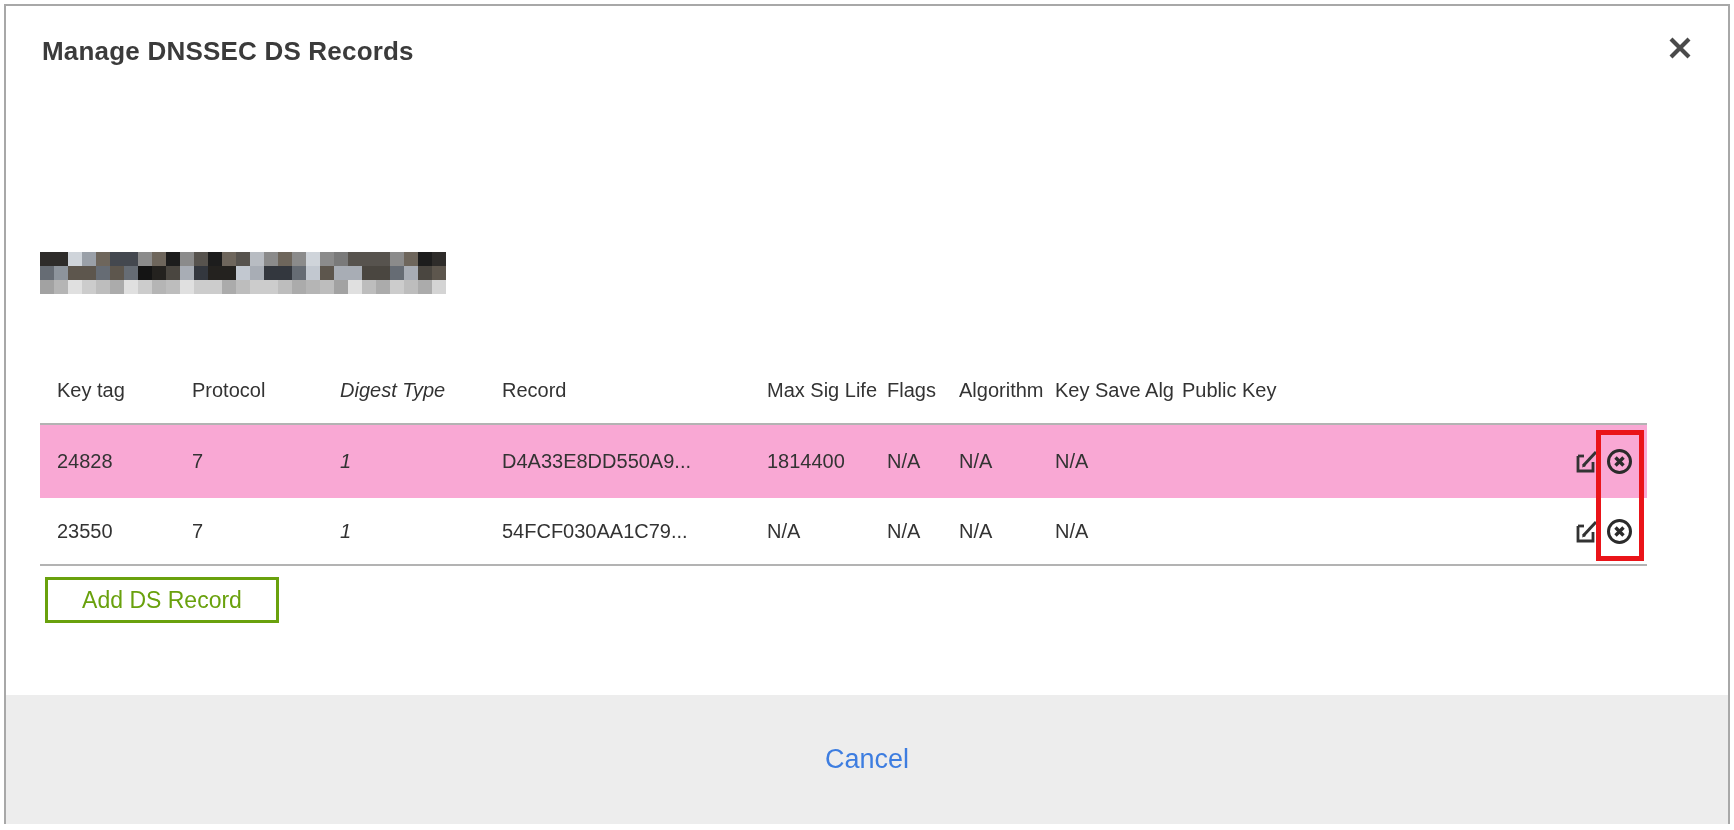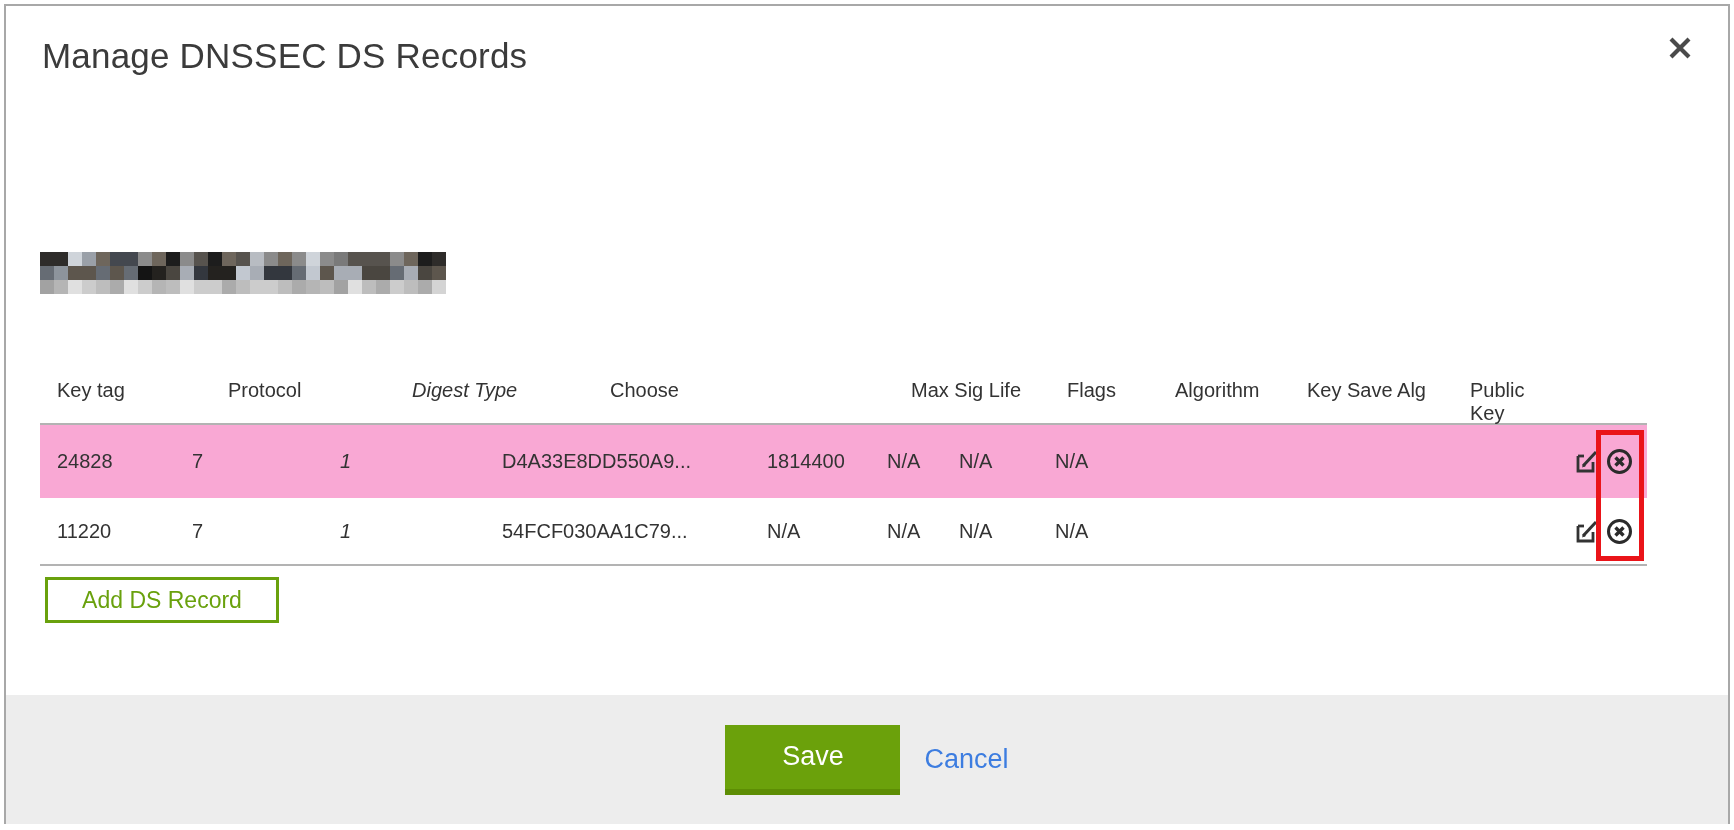--- a/index.html
+++ b/index.html
@@ -3,39 +3,39 @@
 <meta charset="utf-8">
 <style>
   * { margin:0; padding:0; box-sizing:border-box; }
   html,body { width:1734px; height:830px; background:#ffffff; font-family:"Liberation Sans","DejaVu Sans",sans-serif; }
   .window {
     position:absolute; left:4px; top:4px; width:1726px; height:820px;
     background:#ffffff; border:2px solid #a8a8a8;
   }
   .dialog-title {
     position:absolute; left:36px; top:30px;
-    font-size:35px; font-weight:400; color:#3b3b3b; letter-spacing:0.2px;
+    font-size:26px; font-weight:700; color:#3b3b3b; letter-spacing:0.2px;
   }
   .close-btn {
     position:absolute; left:1656px; top:24px; width:36px; height:36px;
     display:flex; align-items:center; justify-content:center; cursor:pointer;
   }
   
   .pixel-band {
     position:absolute; left:34px; top:246px; width:406px; height:42px;
     line-height:0; font-size:0;
   }
   .pixel-band .px { display:inline-block; width:14px; height:14px; }
   .instruction {
     position:absolute; left:36px; top:316px;
     font-size:24px; color:#333333;
   }
   
   .ds-table { position:absolute; left:34px; top:368px; width:1607px; font-size:20px; color:#333; }
-  .thead { display:flex; height:49px; align-items:flex-start; padding-top:5px;gap:36px; }
+  .thead { display:flex; height:49px; align-items:flex-start; padding-top:5px; }
   .trow  { display:flex; align-items:center; }
   .row-0 { height:75px; background:#f9a8d4; border-top:2px solid #b3b3b3; }
   .row-1 { height:68px; background:#ffffff; border-bottom:2px solid #b3b3b3; }
   .c { flex:0 0 auto; }
   .c0 { width:152px; padding-left:17px; }
   .c1 { width:148px; }
   .c2 { width:162px;font-style:italic; }
   .c3 { width:265px; }
   .c4 { width:120px; }
   .c5 { width:72px; }
@@ -81,21 +81,21 @@
   </div>
 
   <div class="pixel-band" id="pixel-band"><span class="px" style="background: rgb(46, 44, 42);"></span><span class="px" style="background: rgb(46, 44, 42);"></span><span class="px" style="background: rgb(207, 212, 218);"></span><span class="px" style="background: rgb(154, 160, 168);"></span><span class="px" style="background: rgb(110, 102, 92);"></span><span class="px" style="background: rgb(68, 72, 79);"></span><span class="px" style="background: rgb(68, 72, 79);"></span><span class="px" style="background: rgb(139, 139, 139);"></span><span class="px" style="background: rgb(110, 102, 92);"></span><span class="px" style="background: rgb(29, 29, 29);"></span><span class="px" style="background: rgb(139, 139, 139);"></span><span class="px" style="background: rgb(87, 83, 78);"></span><span class="px" style="background: rgb(29, 29, 29);"></span><span class="px" style="background: rgb(110, 102, 92);"></span><span class="px" style="background: rgb(87, 83, 78);"></span><span class="px" style="background: rgb(184, 188, 194);"></span><span class="px" style="background: rgb(139, 139, 139);"></span><span class="px" style="background: rgb(110, 102, 92);"></span><span class="px" style="background: rgb(139, 139, 139);"></span><span class="px" style="background: rgb(207, 212, 218);"></span><span class="px" style="background: rgb(139, 139, 139);"></span><span class="px" style="background: rgb(122, 122, 122);"></span><span class="px" style="background: rgb(87, 83, 78);"></span><span class="px" style="background: rgb(87, 83, 78);"></span><span class="px" style="background: rgb(87, 83, 78);"></span><span class="px" style="background: rgb(139, 139, 139);"></span><span class="px" style="background: rgb(110, 102, 92);"></span><span class="px" style="background: rgb(29, 29, 29);"></span><span class="px" style="background: rgb(46, 44, 42);"></span><span class="px" style="background: rgb(102, 108, 116);"></span><span class="px" style="background: rgb(141, 148, 156);"></span><span class="px" style="background: rgb(93, 86, 77);"></span><span class="px" style="background: rgb(93, 86, 77);"></span><span class="px" style="background: rgb(102, 108, 116);"></span><span class="px" style="background: rgb(93, 86, 77);"></span><span class="px" style="background: rgb(102, 108, 116);"></span><span class="px" style="background: rgb(20, 20, 20);"></span><span class="px" style="background: rgb(36, 34, 31);"></span><span class="px" style="background: rgb(74, 70, 64);"></span><span class="px" style="background: rgb(168, 173, 181);"></span><span class="px" style="background: rgb(51, 55, 62);"></span><span class="px" style="background: rgb(36, 34, 31);"></span><span class="px" style="background: rgb(36, 34, 31);"></span><span class="px" style="background: rgb(194, 200, 208);"></span><span class="px" style="background: rgb(168, 173, 181);"></span><span class="px" style="background: rgb(51, 55, 62);"></span><span class="px" style="background: rgb(51, 55, 62);"></span><span class="px" style="background: rgb(102, 108, 116);"></span><span class="px" style="background: rgb(194, 200, 208);"></span><span class="px" style="background: rgb(93, 86, 77);"></span><span class="px" style="background: rgb(168, 173, 181);"></span><span class="px" style="background: rgb(168, 173, 181);"></span><span class="px" style="background: rgb(74, 70, 64);"></span><span class="px" style="background: rgb(74, 70, 64);"></span><span class="px" style="background: rgb(102, 108, 116);"></span><span class="px" style="background: rgb(168, 173, 181);"></span><span class="px" style="background: rgb(74, 70, 64);"></span><span class="px" style="background: rgb(93, 86, 77);"></span><span class="px" style="background: rgb(162, 162, 162);"></span><span class="px" style="background: rgb(181, 181, 181);"></span><span class="px" style="background: rgb(224, 224, 224);"></span><span class="px" style="background: rgb(204, 204, 204);"></span><span class="px" style="background: rgb(189, 189, 189);"></span><span class="px" style="background: rgb(171, 171, 171);"></span><span class="px" style="background: rgb(224, 224, 224);"></span><span class="px" style="background: rgb(204, 204, 204);"></span><span class="px" style="background: rgb(181, 181, 181);"></span><span class="px" style="background: rgb(189, 189, 189);"></span><span class="px" style="background: rgb(224, 224, 224);"></span><span class="px" style="background: rgb(204, 204, 204);"></span><span class="px" style="background: rgb(204, 204, 204);"></span><span class="px" style="background: rgb(171, 171, 171);"></span><span class="px" style="background: rgb(189, 189, 189);"></span><span class="px" style="background: rgb(204, 204, 204);"></span><span class="px" style="background: rgb(204, 204, 204);"></span><span class="px" style="background: rgb(189, 189, 189);"></span><span class="px" style="background: rgb(171, 171, 171);"></span><span class="px" style="background: rgb(181, 181, 181);"></span><span class="px" style="background: rgb(189, 189, 189);"></span><span class="px" style="background: rgb(162, 162, 162);"></span><span class="px" style="background: rgb(224, 224, 224);"></span><span class="px" style="background: rgb(189, 189, 189);"></span><span class="px" style="background: rgb(171, 171, 171);"></span><span class="px" style="background: rgb(204, 204, 204);"></span><span class="px" style="background: rgb(189, 189, 189);"></span><span class="px" style="background: rgb(171, 171, 171);"></span><span class="px" style="background: rgb(212, 212, 212);"></span></div>
 
 
   <div class="ds-table">
     <div class="thead">
       <div class="c c0">Key tag</div>
       <div class="c c1">Protocol</div>
       <div class="c c2">Digest Type</div>
-      <div class="c c3">Choose</div>
+      <div class="c c3">Record</div>
       <div class="c c4">Max Sig Life</div>
       <div class="c c5">Flags</div>
       <div class="c c6">Algorithm</div>
       <div class="c c7">Key Save Alg</div>
       <div class="c c8">Public Key</div>
       <div class="c c9"></div>
     </div>
 
     <div class="trow row-0">
       <div class="c c0">24828</div>
@@ -119,21 +119,21 @@
         <span class="icon-btn">
           <svg width="27" height="27" viewBox="0 0 27 27">
             <circle cx="13.5" cy="13.5" r="11" fill="none" stroke="#2b2b2b" stroke-width="3"></circle>
             <path d="M9.5 9.5 L17.5 17.5 M17.5 9.5 L9.5 17.5" stroke="#2b2b2b" stroke-width="3.4" fill="none"></path>
           </svg>
         </span>
       </div>
     </div>
 
     <div class="trow row-1">
-      <div class="c c0">11220</div>
+      <div class="c c0">23550</div>
       <div class="c c1">7</div>
       <div class="c c2">1</div>
       <div class="c c3">54FCF030AA1C79...</div>
       <div class="c c4">N/A</div>
       <div class="c c5">N/A</div>
       <div class="c c6">N/A</div>
       <div class="c c7">N/A</div>
       <div class="c c8"></div>
       <div class="c c9">
         <span class="icon-btn">
@@ -152,17 +152,16 @@
         </span>
       </div>
     </div>
   </div>
 
   <div class="annotation-box"></div>
 
   <button class="add-btn">Add DS Record</button>
 
   <div class="footer">
-    <button class="save-btn">Save</button>
     <a class="cancel-link">Cancel</a>
   </div>
 
 </div>
 
 </body></html>

